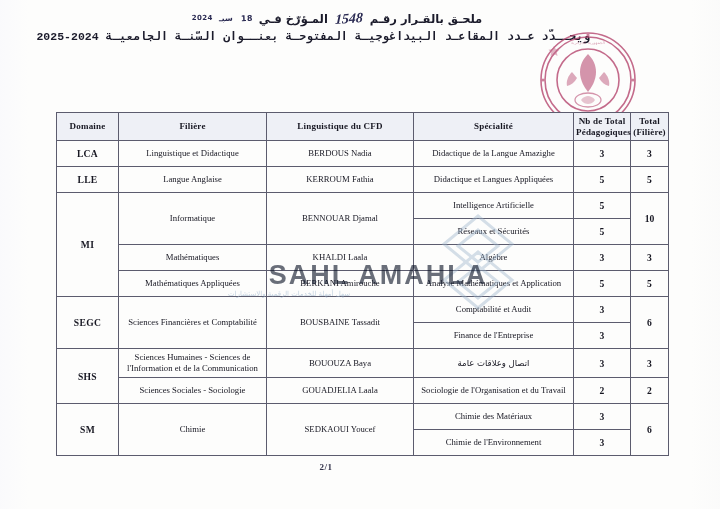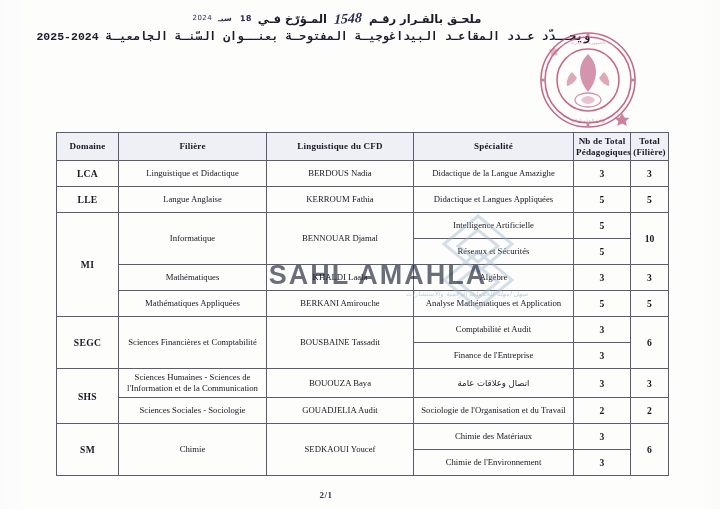--- a/index.html
+++ b/index.html
@@ -62,21 +62,21 @@
     font-weight: bold;
     color: #2a2a52;
     display: inline-block;
     transform: rotate(-2deg);
     margin: 0 2px;
     vertical-align: 2px;
   }
   .hw-year {
     font-family: "DejaVu Sans", sans-serif;
     font-size: 7px;
-    font-weight: normal;
+    font-weight: bold;
     color: #2a2a52;
     display: inline-block;
     vertical-align: 3px;
   }
 
   
   #stamp {
     position: absolute;
     left: 536px; top: 28px;
     width: 104px; height: 104px;
@@ -101,46 +101,44 @@
     font-weight: bold;
     font-size: 27px;
     letter-spacing: 2px;
     color: #0f172a;
     opacity: .62;
   }
   #wm-sub {
     position: absolute;
     left: 0; top: 62px;
     width: 300px;
-    text-align: right;
+    text-align: left;
     direction: rtl;
     font-family: "DejaVu Sans", sans-serif;
     font-size: 7px;
     color: #9cb4cc;
     opacity: .6;
-    font-style: italic;
   }
   #wm-logo {
     position: absolute;
     left: 198px; top: -18px;
     opacity: .42;
   }
 
   
   #table-wrap {
     position: absolute;
     left: 56px; top: 112px;
     width: 612px;
   }
   table {
     width: 612px;
     border-collapse: collapse;
     table-layout: fixed;
     background: transparent;
-    margin-top: 20px;
   }
   th, td {
     border: 1px solid #5c5c6e;
     text-align: center;
     vertical-align: middle;
     color: #171722;
     font-size: 8.7px;
     line-height: 11px;
     padding: 3px 2px;
     position: relative;
@@ -186,21 +184,20 @@
     position: absolute;
     left: 0; top: 462px;
     width: 720px;
     text-align: center;
     padding-right: 68px;
     font-family: "Liberation Serif", serif;
     font-size: 9px;
     font-weight: bold;
     color: #33334a;
     letter-spacing: .5px;
-    margin-top: 28px;
   }
 </style>
 </head>
 <body>
 
 <div id="page">
 
   <div id="paper-tint"></div>
 
   <div id="heading">
@@ -326,21 +323,21 @@
           <tr>
             <td class="domain" rowspan="2">SHS</td>
             <td rowspan="1">Sciences Humaines - Sciences de l'Information et de la Communication</td>
             <td rowspan="1">BOUOUZA Baya</td>
             <td class="ar">اتصال وعلاقات عامة</td>
             <td class="num">3</td>
             <td class="total" rowspan="1">3</td>
           </tr>
           <tr>
             <td rowspan="1">Sciences Sociales - Sociologie</td>
-            <td rowspan="1">GOUADJELIA Audit</td>
+            <td rowspan="1">GOUADJELIA Laala</td>
             <td>Sociologie de l'Organisation et du Travail</td>
             <td class="num">2</td>
             <td class="total" rowspan="1">2</td>
           </tr>
           <tr>
             <td class="domain" rowspan="2">SM</td>
             <td rowspan="2">Chimie</td>
             <td rowspan="2">SEDKAOUI Youcef</td>
             <td>Chimie des Matériaux</td>
             <td class="num">3</td>

